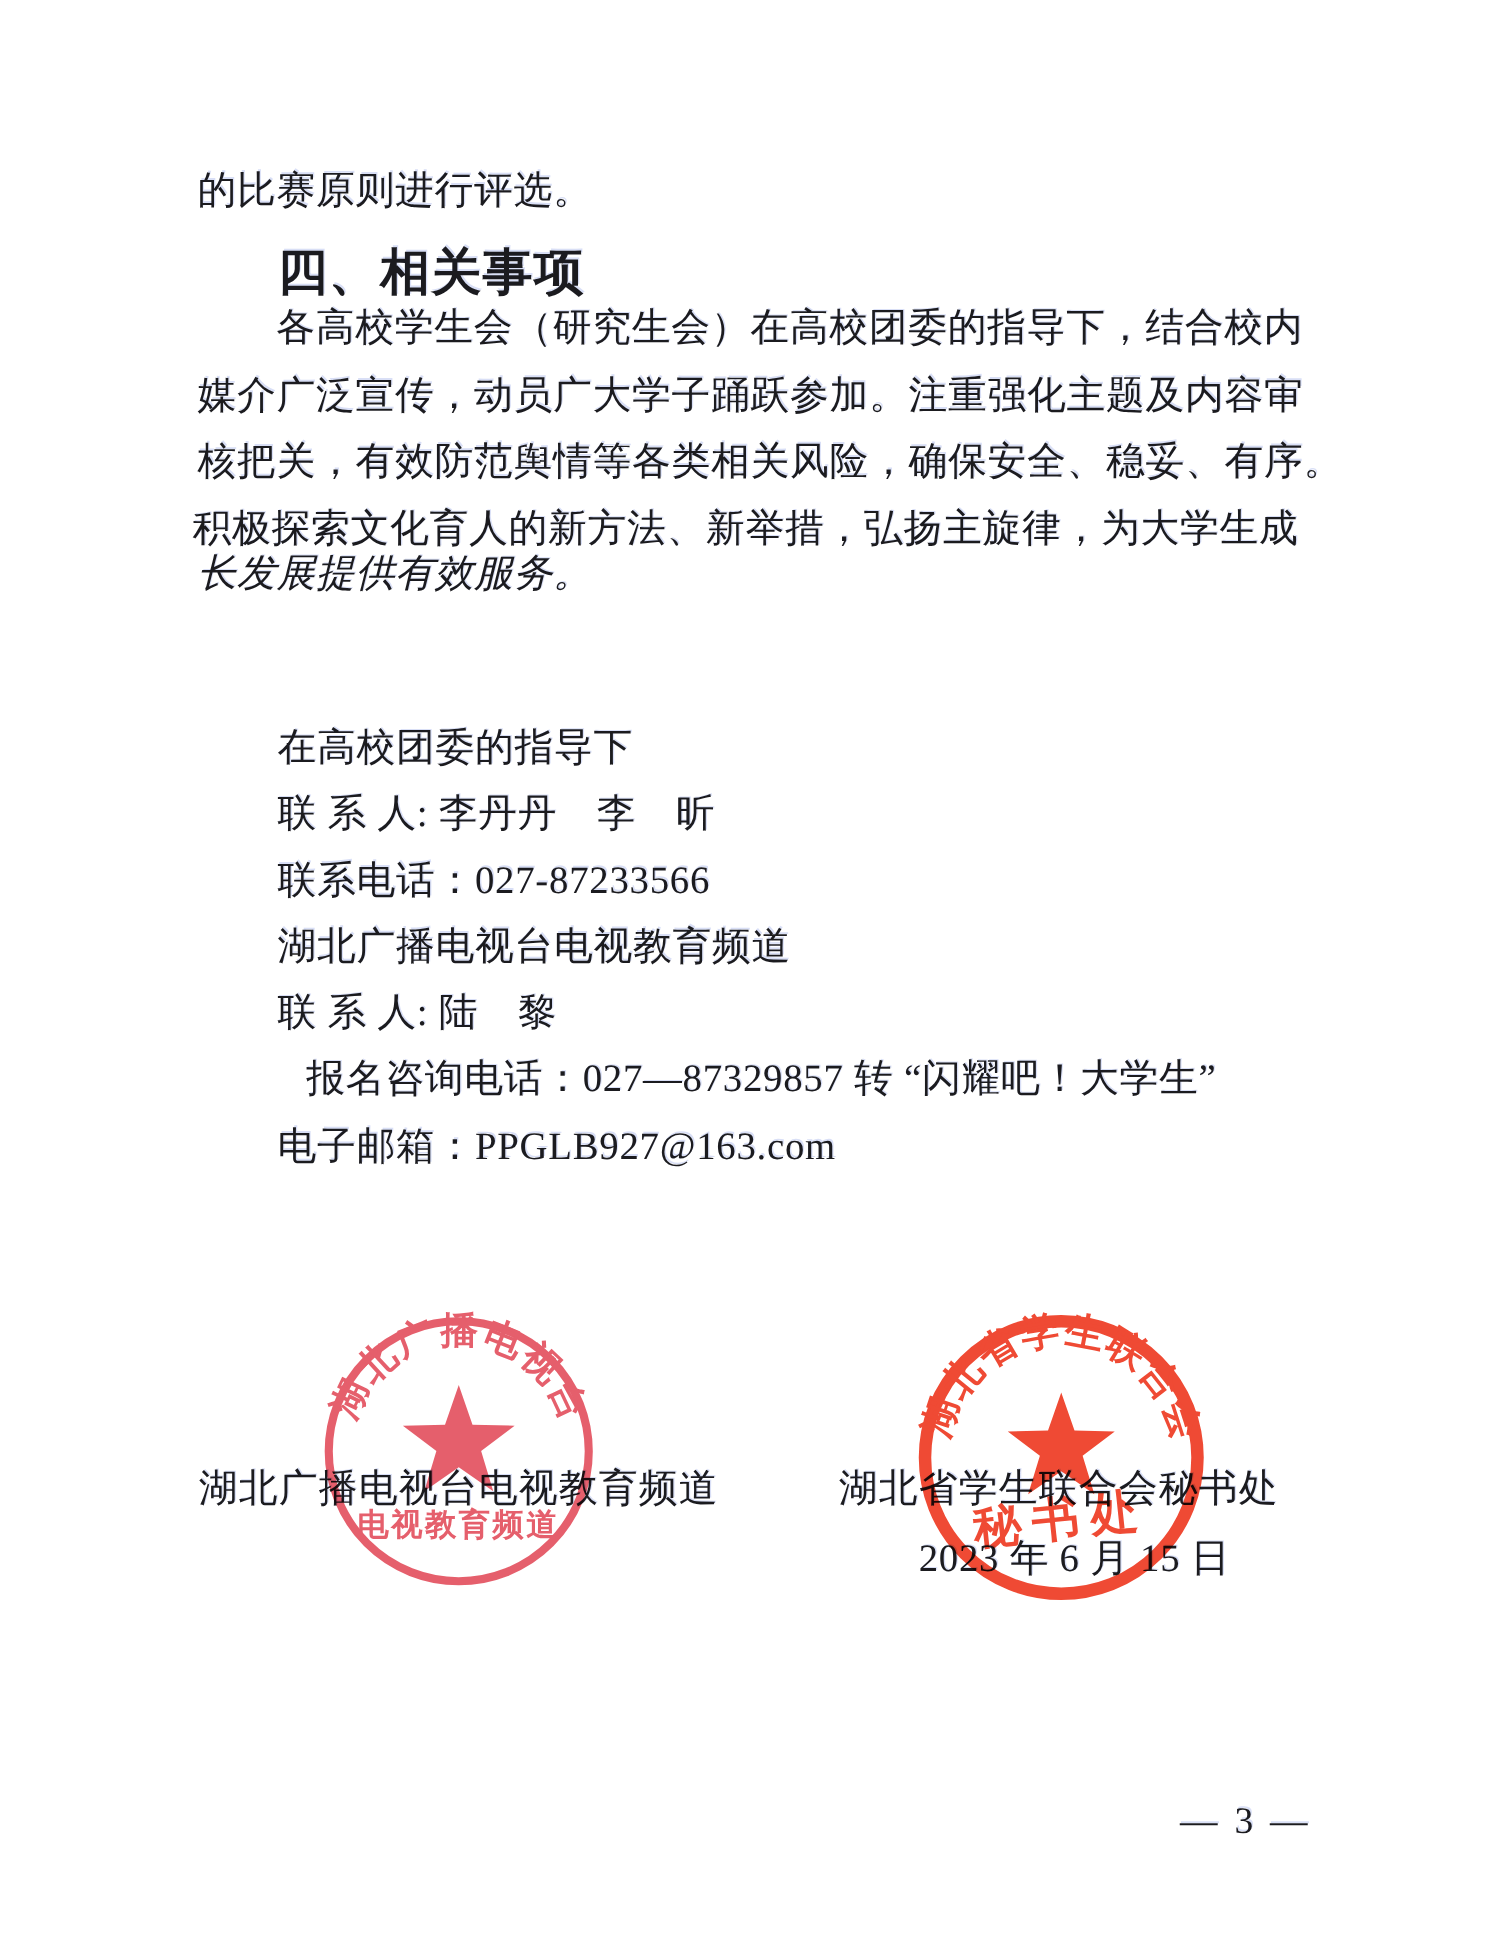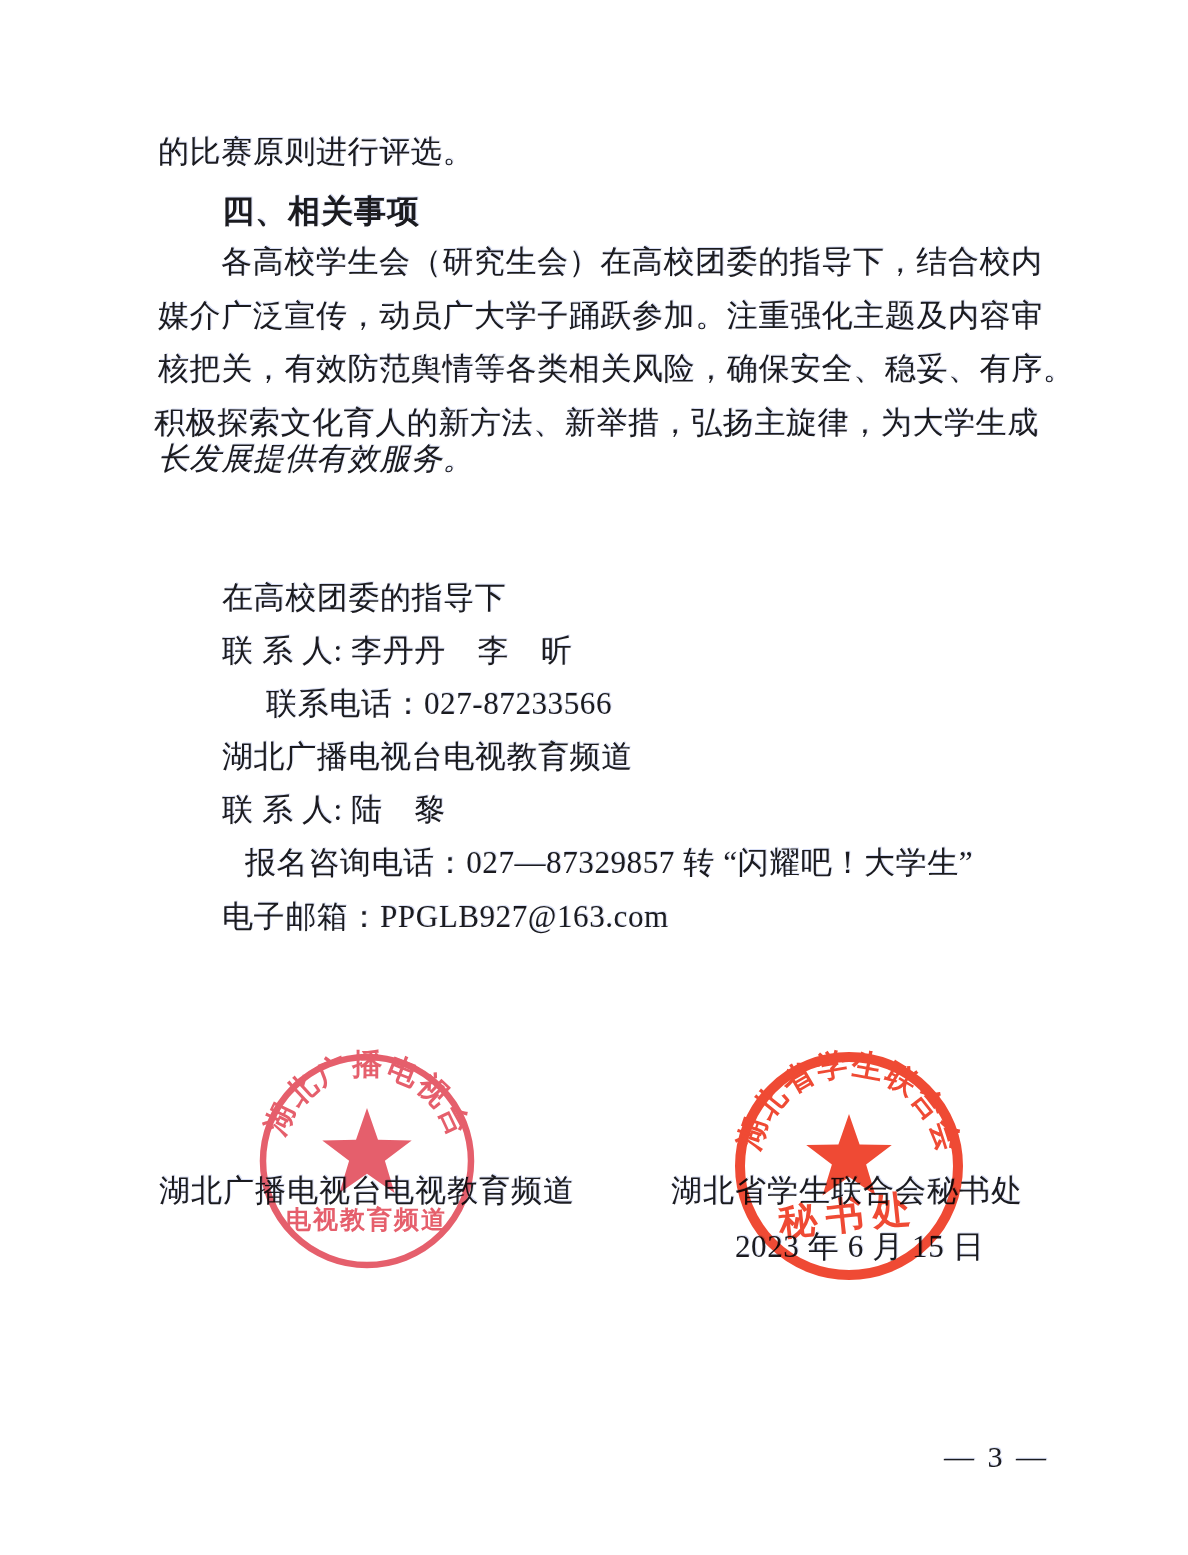--- a/index.html
+++ b/index.html
@@ -6,21 +6,21 @@
   .page{
     position:relative;width:1188px;height:1528px;background:#ffffff;overflow:hidden;
     font-family:"Liberation Serif","DejaVu Serif",serif;color:#1b1b1f;
   }
   .tline{
     position:absolute;font-size:31px;letter-spacing:0.6px;white-space:pre;
     text-shadow:1px -1.2px 0 rgba(80,110,215,0.22);
   }
   .heading{
     font-family:"Liberation Sans","DejaVu Sans",sans-serif;
-    font-weight:700;font-size:32px;letter-spacing:1px;
+    font-weight:700;font-size:40px;letter-spacing:1px;
   }
   .contact{left:222px;}
   .sig{letter-spacing:1px;}
   .pageno{font-size:30px;letter-spacing:3px;}
   .seal{position:absolute;mix-blend-mode:multiply;pointer-events:none;}
   .seal svg{display:block;}
   .seal-left{left:254px;top:1048px;opacity:0.87;}
   .seal-right{left:729px;top:1046px;opacity:0.93;}
   .seal text{font-family:"Liberation Serif","DejaVu Serif",serif;font-weight:700;}
 </style>
@@ -33,21 +33,21 @@
   <div class="tline heading" style="left:222px;top:190px;">四、相关事项</div>
 
   <div class="tline" style="left:221px;top:241px;">各高校学生会（研究生会）在高校团委的指导下，结合校内</div>
   <div class="tline" style="left:158px;top:295px;">媒介广泛宣传，动员广大学子踊跃参加。注重强化主题及内容审</div>
   <div class="tline" style="left:158px;top:348px;">核把关，有效防范舆情等各类相关风险，确保安全、稳妥、有序。</div>
   <div class="tline" style="left:154px;top:402px;">积极探索文化育人的新方法、新举措，弘扬主旋律，为大学生成</div>
   <div class="tline" style="left:158px;top:438px;font-style:italic;">长发展提供有效服务。</div>
 
   <div class="tline contact" style="top:577px;">在高校团委的指导下</div>
   <div class="tline contact" style="top:630px;">联 系 人: 李丹丹　李　昕</div>
-  <div class="tline contact" style="top:683px;margin-left:44px;">联系电话：027-87233566</div>
+  <div class="tline contact" style="top:683px;">联系电话：027-87233566</div>
   <div class="tline contact" style="top:736px;">湖北广播电视台电视教育频道</div>
   <div class="tline contact" style="top:789px;text-align:center;">联 系 人: 陆　黎</div>
   <div class="tline contact" style="top:842px;margin-left:23px;">报名咨询电话：027—87329857 转 “闪耀吧！大学生”</div>
   <div class="tline contact" style="top:896px;">电子邮箱：PPGLB927@163.com</div>
 
   <div class="tline sig" style="left:159px;top:1170px;">湖北广播电视台电视教育频道</div>
   <div class="tline sig" style="left:671px;top:1170px;">湖北省学生联合会秘书处</div>
   <div class="tline" style="left:735px;top:1226px;">2023 年 6 月 15 日</div>
 
   <div class="seal seal-left">

